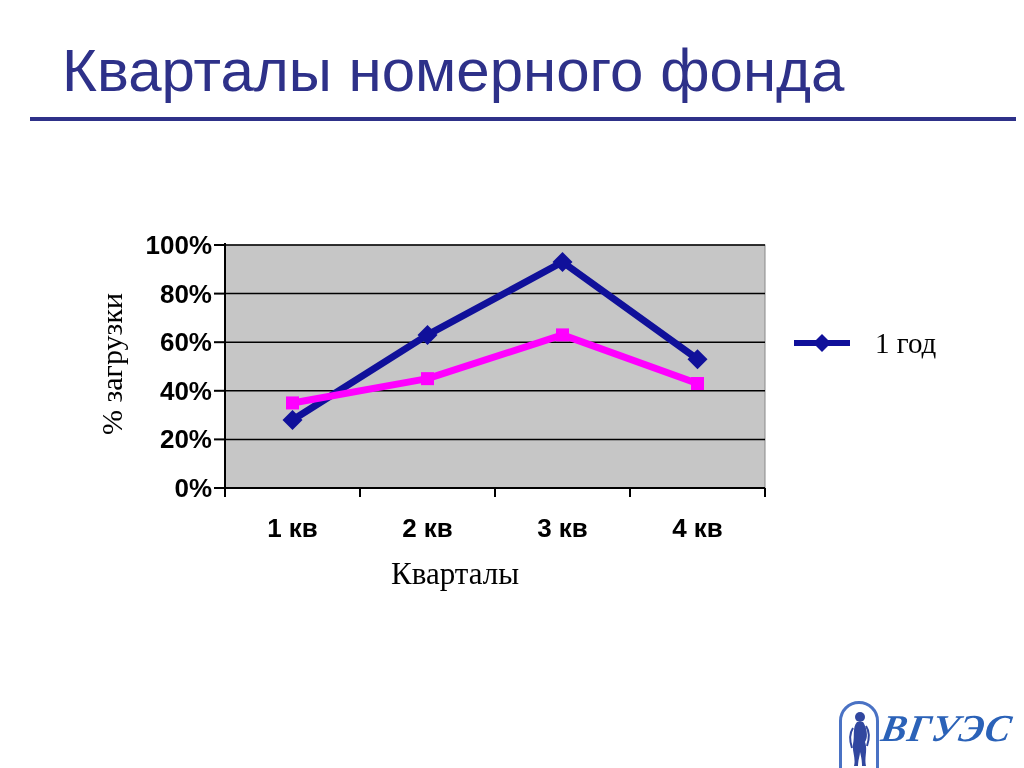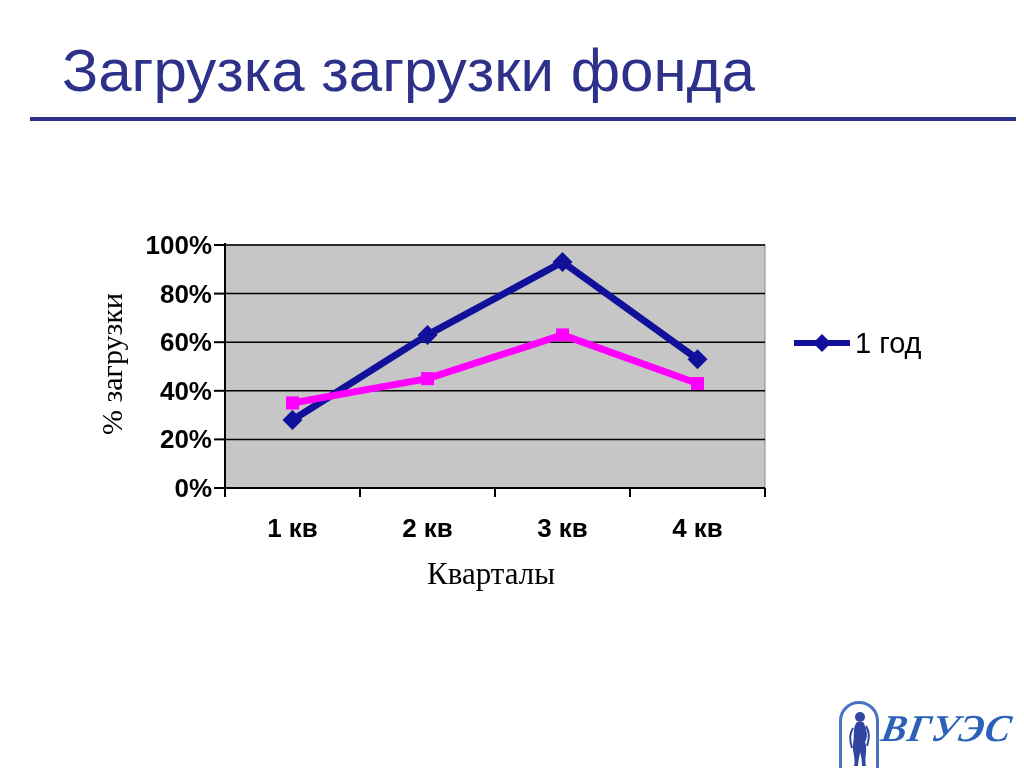--- a/index.html
+++ b/index.html
@@ -14,49 +14,49 @@
   .title-underline{
     position:absolute;left:30px;top:117px;width:986px;height:4px;background:#2e3189;
   }
   .chart-svg{position:absolute;left:0;top:0;width:1024px;height:768px;}
   .y-axis-title{
     position:absolute;left:26px;top:347px;width:172px;height:34px;
     text-align:center;font-family:"Liberation Serif",serif;font-size:30px;color:#000;
     transform:rotate(-90deg);white-space:nowrap;
   }
   .x-axis-title{
-    position:absolute;left:391px;top:556px;width:200px;text-align:center;
+    position:absolute;left:391px;top:556px;width:200px;
     font-family:"Liberation Serif",serif;font-size:31px;color:#000;white-space:nowrap;
   }
   .legend{position:absolute;left:793px;top:321px;}
   .legend-row{display:flex;align-items:center;height:44px;}
   .legend-label{
-    font-family:Liberation Sans, sans-serif;font-size:29px;color:#000;
-    margin-left:4px;white-space:nowrap;
+    font-family:Liberation Serif, serif;font-size:29px;color:#000;
+    margin-left:24px;white-space:nowrap;
   }
   .logo{position:absolute;left:836px;top:698px;width:188px;height:70px;}
   .logo-emblem{
     position:absolute;left:3px;top:3px;width:34px;height:67px;
     border:3px solid #4a72c4;border-radius:20px 20px 0 0;background:#fff;
     box-sizing:content-box;overflow:hidden;
   }
   .logo-emblem svg{position:absolute;left:2px;top:4px;}
   .logo-text{
     position:absolute;left:46px;top:8px;
     font-family:"Liberation Serif",serif;font-style:italic;font-weight:bold;
     font-size:38px;color:#2b62b8;letter-spacing:1px;transform:skewX(-10deg);
     white-space:nowrap;
   }
 </style>
 </head>
 <body>
 
 <div class="slide">
 
-  <div class="slide-title">Загрузка загрузки фонда</div>
+  <div class="slide-title">Кварталы номерного фонда</div>
   <div class="title-underline"></div>
 
   <svg class="chart-svg" viewBox="0 0 1024 768">
       <rect x="225" y="245" width="540" height="243" fill="#c6c6c6" stroke="#888888" stroke-width="1"></rect>
       <line x1="225" x2="765" y1="439.4" y2="439.4" stroke="#000000" stroke-width="1.5"></line>
       <line x1="225" x2="765" y1="390.8" y2="390.8" stroke="#000000" stroke-width="1.5"></line>
       <line x1="225" x2="765" y1="342.20000000000005" y2="342.20000000000005" stroke="#000000" stroke-width="1.5"></line>
       <line x1="225" x2="765" y1="293.6" y2="293.6" stroke="#000000" stroke-width="1.5"></line>
       <line x1="225" x2="765" y1="245" y2="245" stroke="#000000" stroke-width="1.5"></line>
       <line x1="225" x2="225" y1="243" y2="489" stroke="#000000" stroke-width="2"></line>

